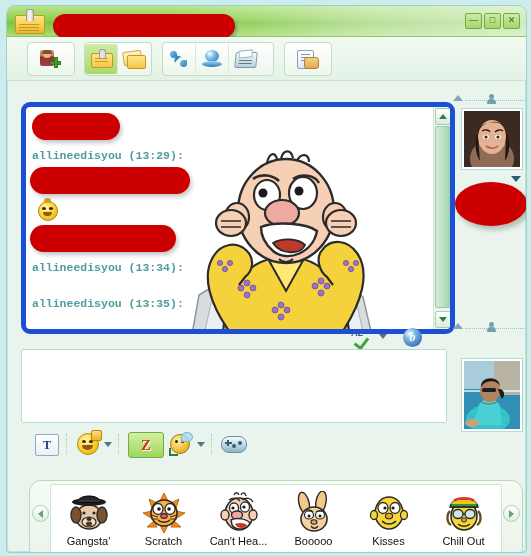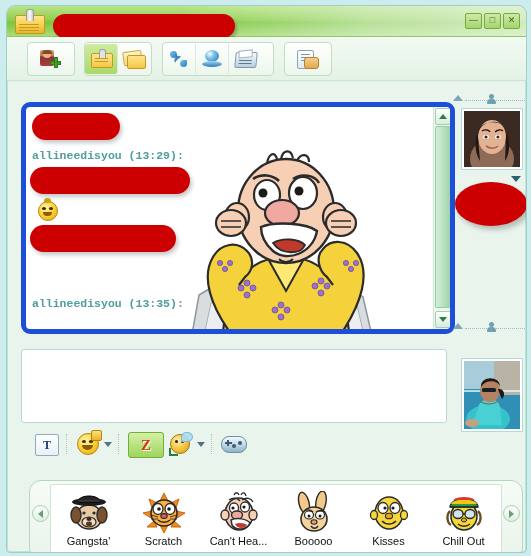--- a/index.html
+++ b/index.html
@@ -365,20 +365,21 @@
       <div style="position:absolute;left:6px;top:42px;" class="msg-head">allineedisyou (13:29):</div>
 
       <div class="redact" style="position:absolute;left:4px;top:60px;width:160px;"></div>
 
       <div class="emo" style="position:absolute;left:12px;top:94px;">
         <div class="emo-cap"></div>
       </div>
 
       <div class="redact" style="position:absolute;left:4px;top:118px;width:146px;"></div>
 
+      <div style="position:absolute;left:6px;top:154px;" class="msg-head">allineedisyou (13:34):</div>
 
       <div style="position:absolute;left:6px;top:190px;" class="msg-head">allineedisyou (13:35):</div>
 
       <svg id="wink" viewBox="0 0 210 195">
 
         <g>
           <path d="M18 150 L48 132 L72 152 L96 128 L124 150 L152 130 L182 152 L192 195 L10 195 Z" fill="#d9dde0" stroke="#8f979c" stroke-width="1.5"></path>
           <path d="M30 158 L56 144 L78 160 L100 142 L126 160 L150 144 L176 160 L184 195 L22 195 Z" fill="#eceff1" stroke="#a8b0b4" stroke-width="1"></path>
         </g>
 
@@ -447,20 +448,27 @@
       <div class="sb-arrow" id="sb-up">
           <div class="tri tri-up"></div>
         </div>
       <div id="sb-thumb"></div>
       <div class="sb-arrow" id="sb-down">
           <div class="tri tri-down"></div>
         </div>
     </div>
   </div>
 
+  <div id="spell-row">
+    <div class="az">
+      <span>AZ</span>
+    </div>
+    <div id="az-drop"></div>
+    <div id="bing">b</div>
+  </div>
 
   <div id="input-box">
     <textarea id="input-text" placeholder="" style=""></textarea>
   </div>
 
   <div id="btoolbar">
     <div class="bbtn" id="b-font">T</div>
     <div class="dotsep" id="sep1"></div>
 
     <div class="bbtn" id="b-emo">

